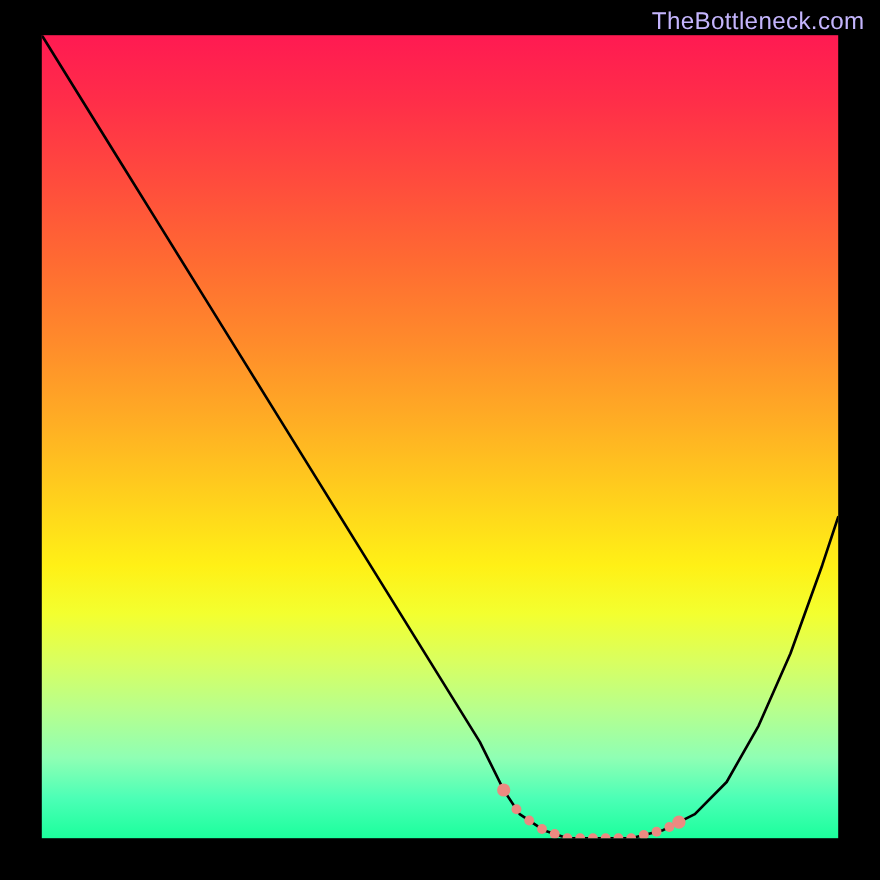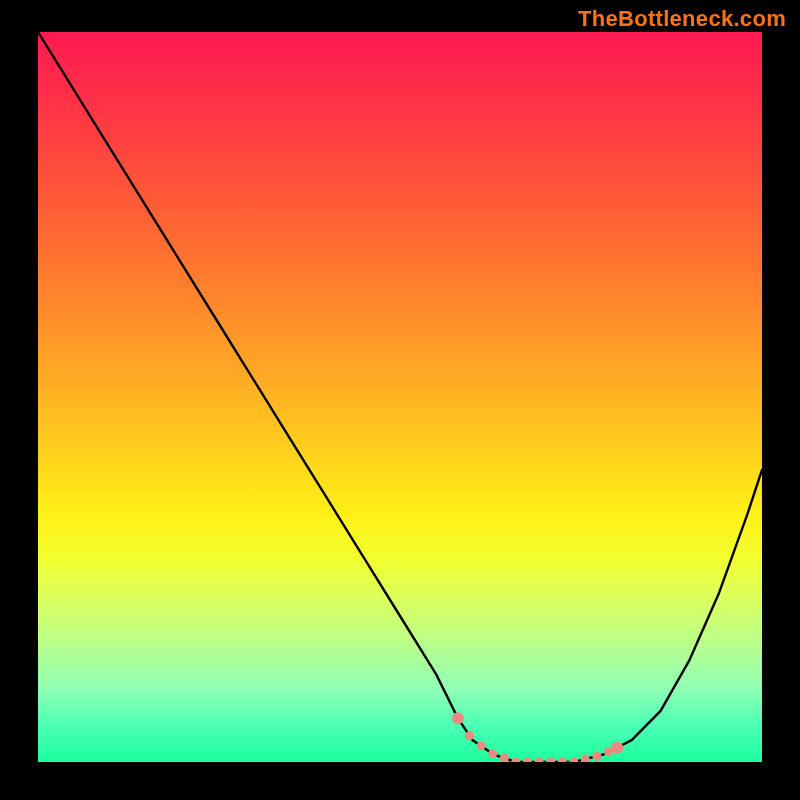--- a/index.html
+++ b/index.html
@@ -14,23 +14,23 @@
   .frame {
     position: relative;
     width: 800px;
     height: 800px;
     background: #000;
   }
   .watermark {
     position: absolute;
     top: 6px;
     right: 14px;
-    color: #f97316;
+    color: #c4b5fd;
     font-size: 22px;
-    font-weight: 700;
+    font-weight: 400;
     letter-spacing: 0.3px;
     z-index: 5;
     user-select: none;
   }
   .plot-area {
     position: absolute;
     left: 38px;
     top: 32px;
     width: 724px;
     height: 730px;

